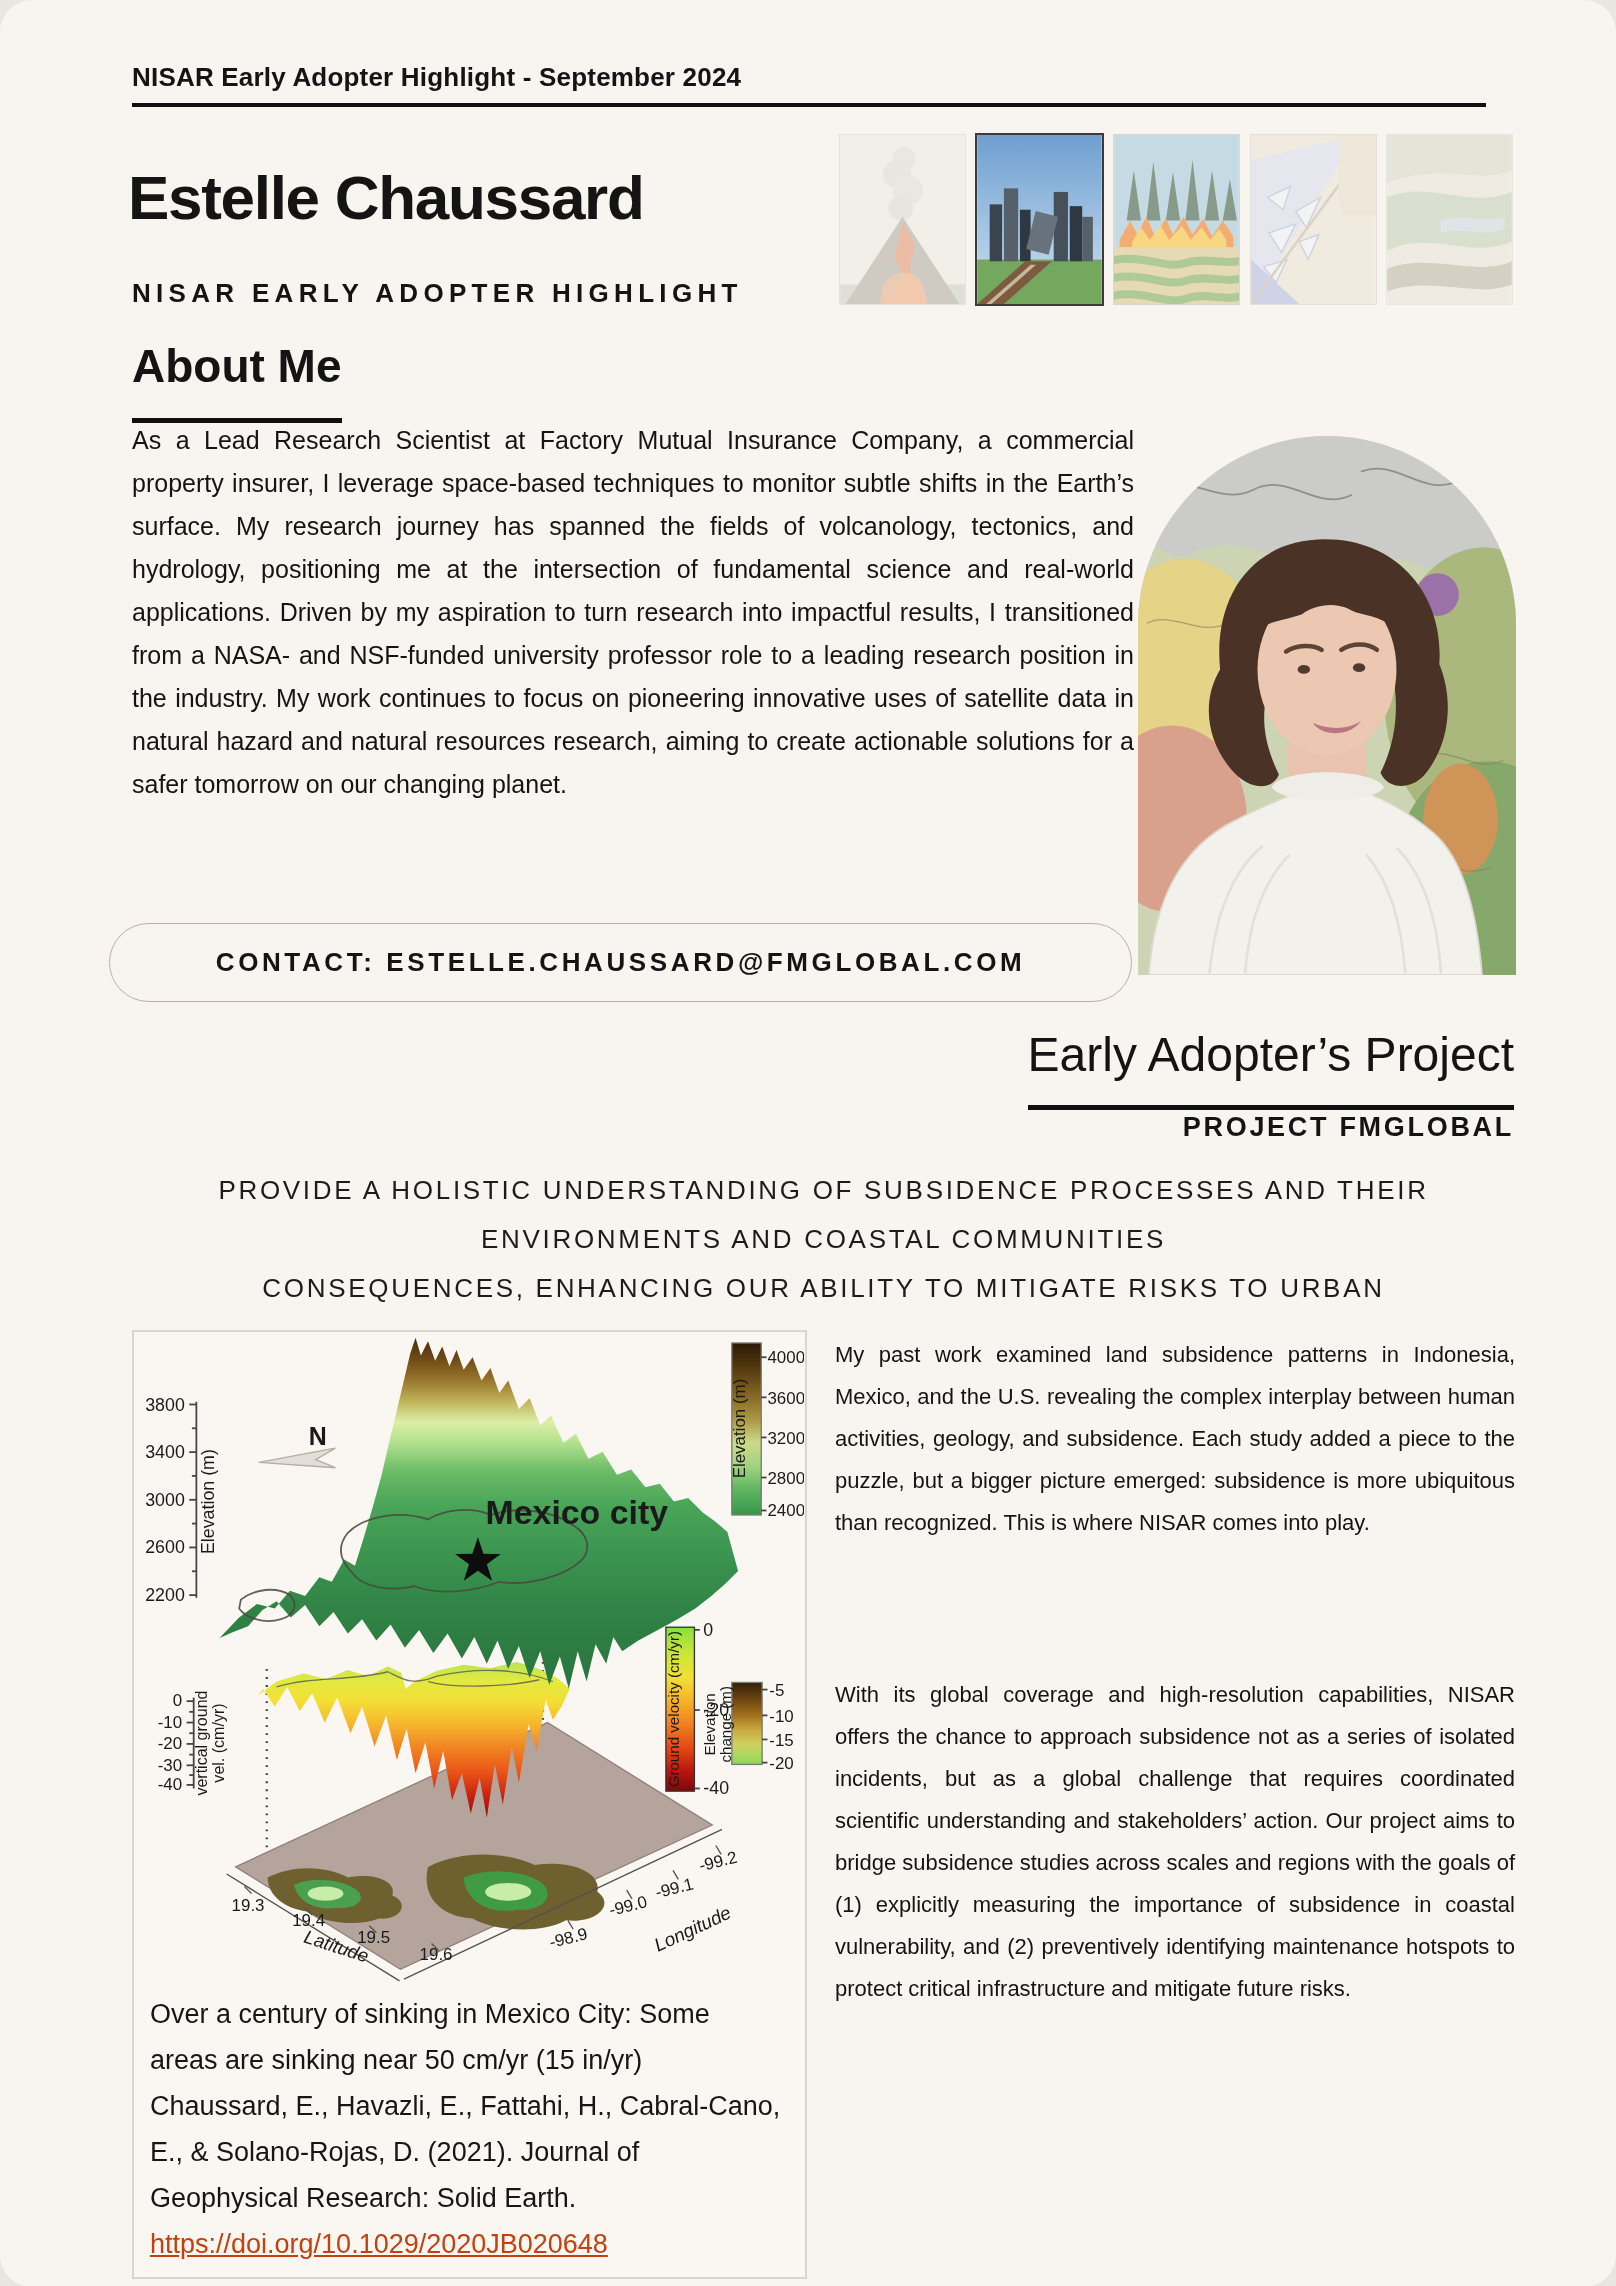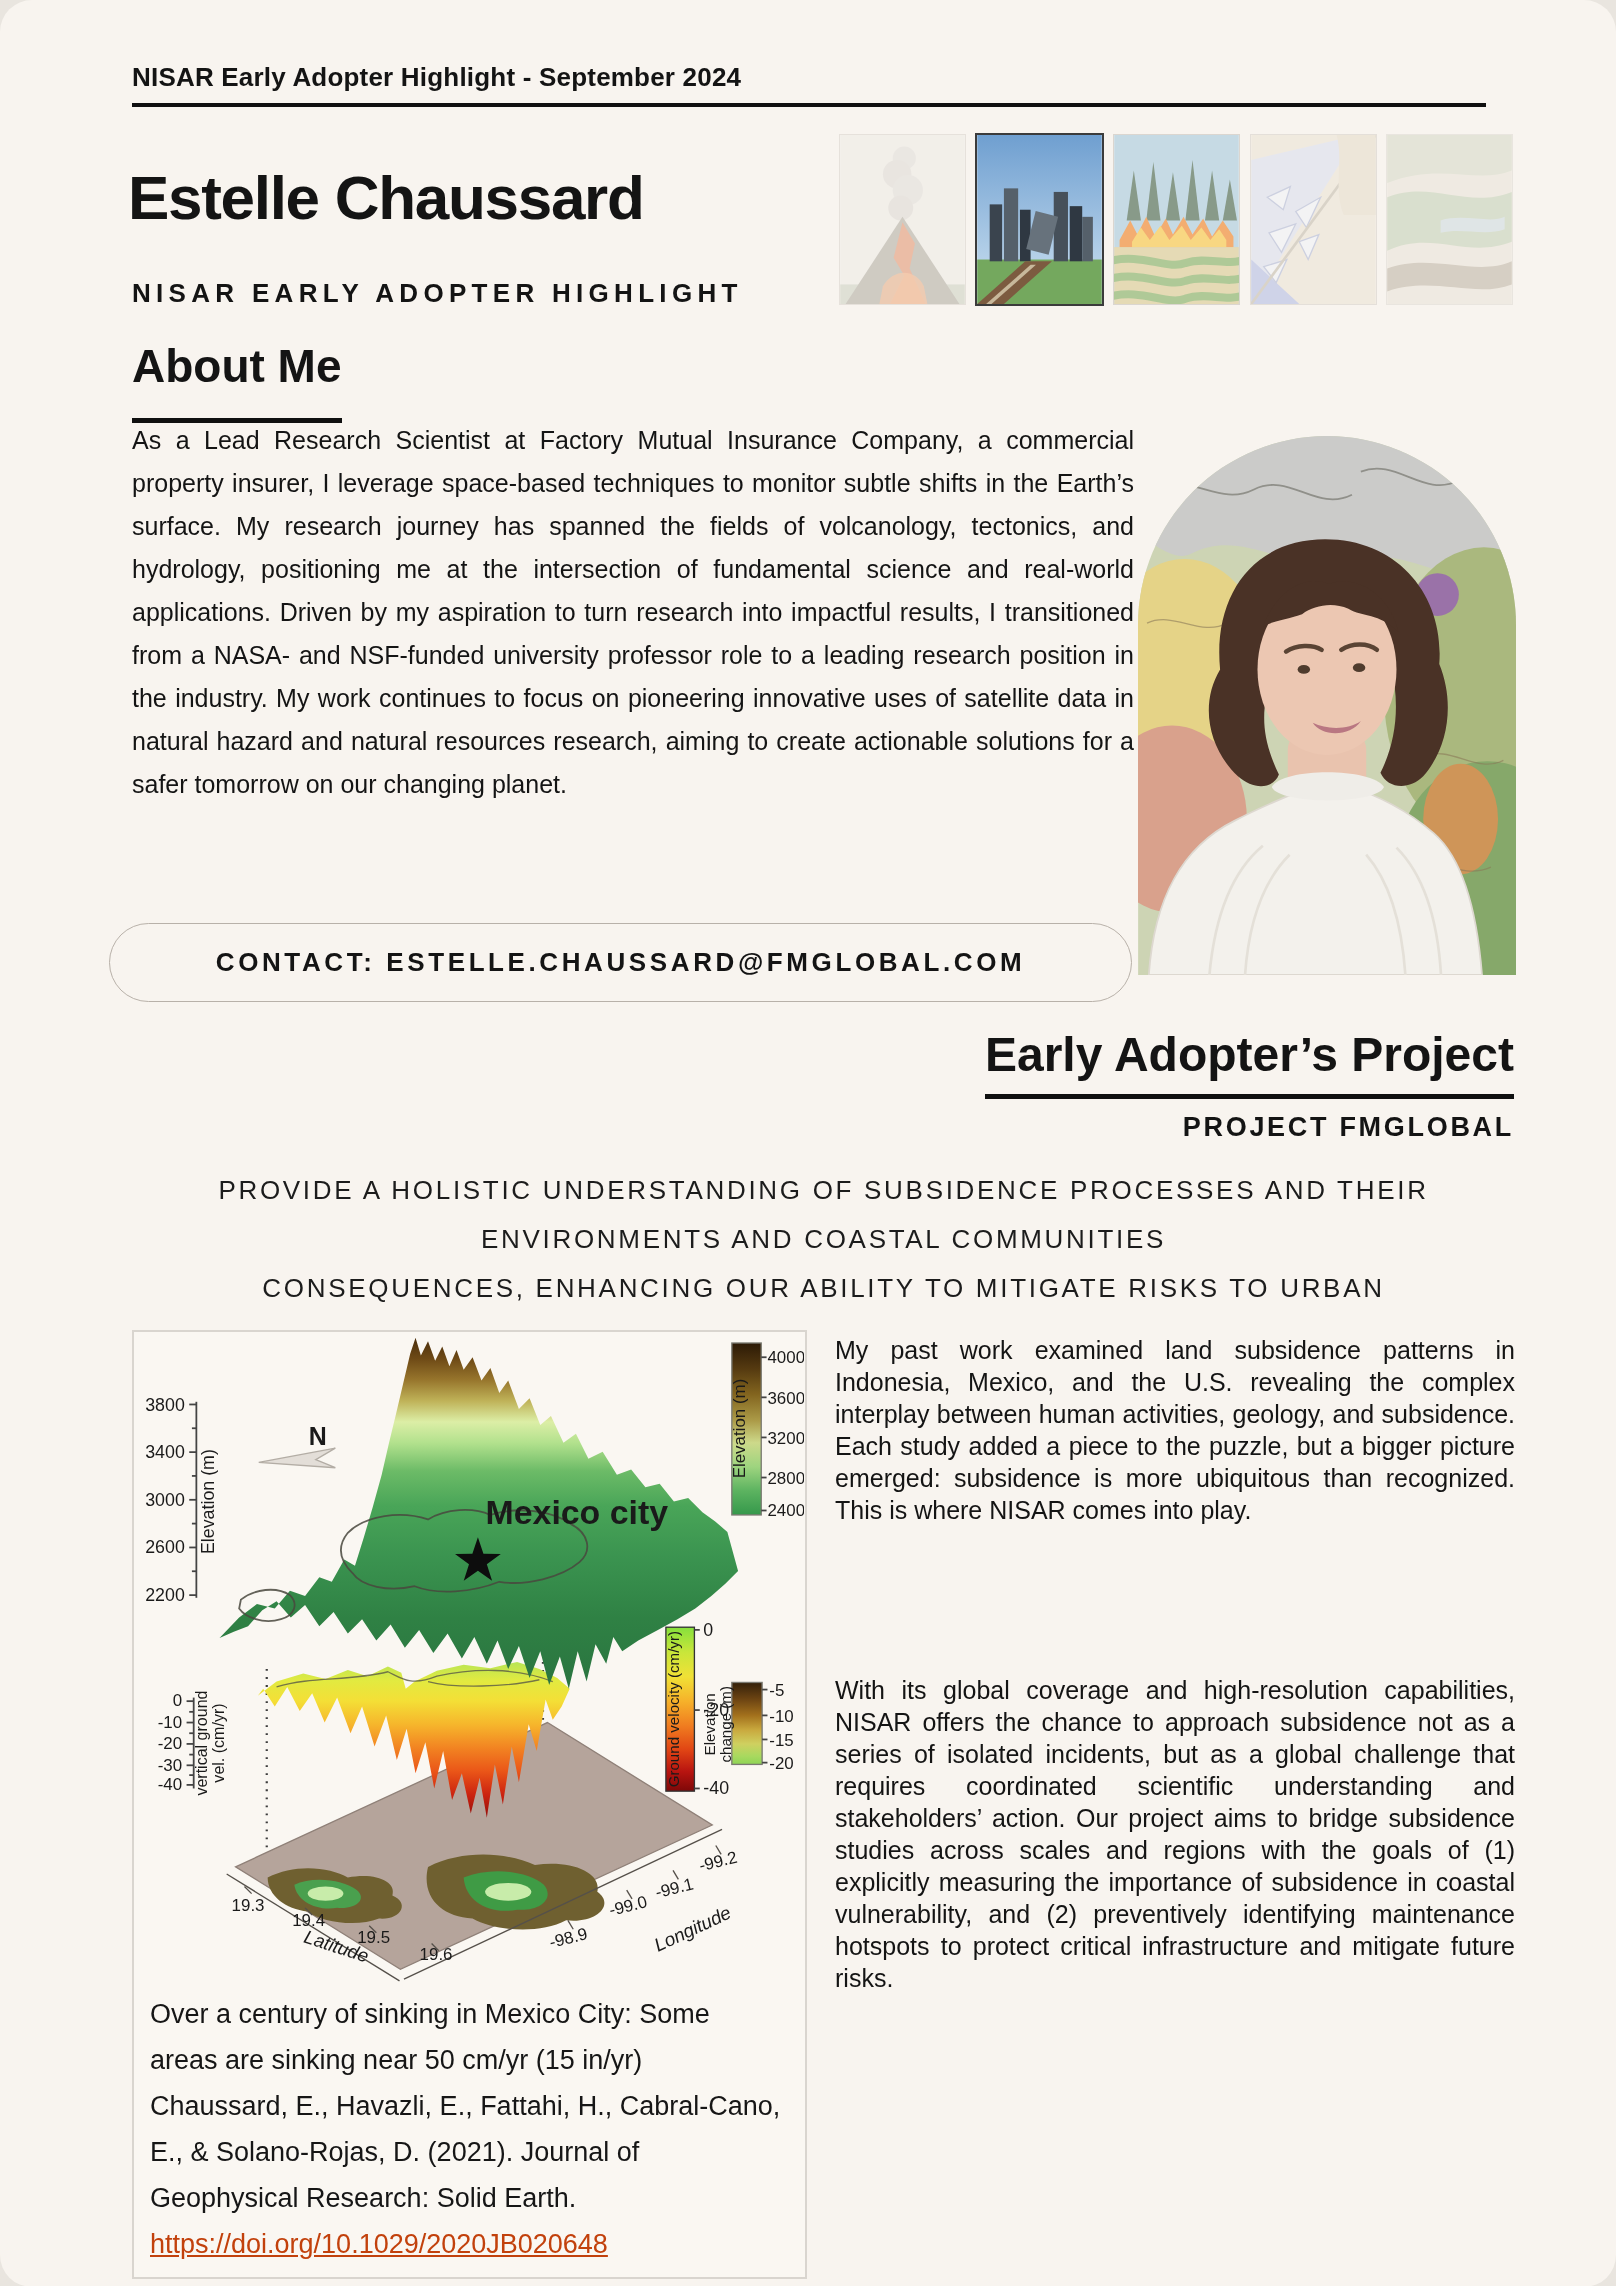--- a/index.html
+++ b/index.html
@@ -30,35 +30,35 @@
 
   .contact { left:109px; top:923px; width:1021px; height:77px;
              border:1.8px solid #b8b1a9; border-radius:41px;
              display:flex; align-items:center; justify-content:center;
              font-size:26px; font-weight:bold; letter-spacing:3.6px; background:transparent; }
 
   .portrait { left:1138px; top:436px; width:378px; height:539px;
               border-radius:189px 189px 0 0; overflow:hidden; }
   .portrait svg { display:block; width:378px; height:539px; }
 
-  .project-h { right:102px; top:1027px; font-size:48px; font-weight:bold;
-               border-bottom:5.3px solid #101010; padding-bottom:12px; }
+  .project-h { right:102px; top:1027px; font-size:48px; font-weight:normal;
+               border-bottom:5.3px solid #101010; padding-bottom:23px; }
   .objective-label { right:102px; top:1112px; font-size:27px; font-weight:bold; letter-spacing:2.7px; }
   .objective { left:132px; top:1166px; width:1383px; font-size:26px; letter-spacing:2.7px;
                line-height:49px; text-align:center; color:#1c1c1c; }
   .objective span { display:block; }
 
   .figure-box { left:132px; top:1330px; width:675px; height:949px;
                 border:2.7px solid #d9d5cf; box-sizing:border-box; background:#faf7f2; }
   .figure-box svg.fig { position:absolute; left:0; top:0; }
   .caption { position:absolute; left:16px; top:659px; width:638px;
              font-size:27px; line-height:46px; color:#161616; }
   .caption a { color:#c2410c; text-decoration:underline; }
 
-  .col-p { left:835px; width:680px; font-size:25px; line-height:32px; text-align:justify; }
+  .col-p { left:835px; width:680px; font-size:22px; line-height:42px; text-align:justify; }
   .p1 { top:1334px; }
   .p2 { top:1674px; }
 
   
   svg text { font-family:"Liberation Sans", sans-serif; fill:#1a1a1a; }
   .tick { font-size:20px; }
   .tick-s { font-size:19px; }
   .axlab { font-size:20px; }
   .ital { font-style:italic; font-size:21px; }
 </style>

